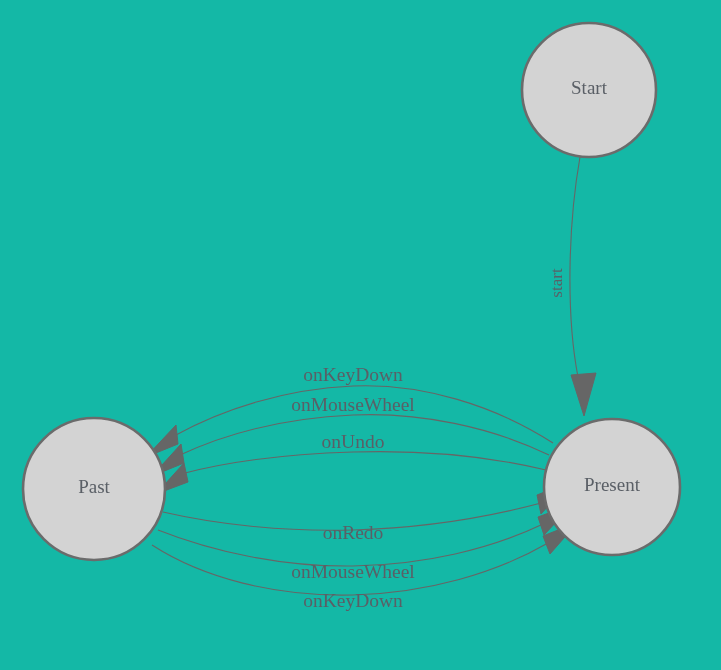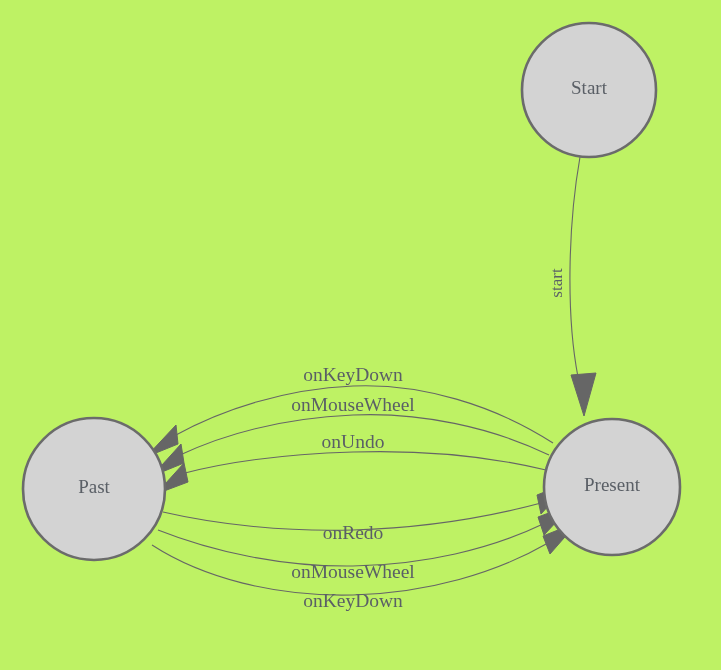--- a/index.html
+++ b/index.html
@@ -8,21 +8,21 @@
     padding: 0;
     background: #ffffff;
   }
   body {
     font-family: "Liberation Serif", "DejaVu Serif", serif;
   }
   #diagram-root {
     position: relative;
     width: 721px;
     height: 670px;
-    background: #bef264;
+    background: #14b8a6;
     overflow: hidden;
   }
   svg#graph-canvas {
     position: absolute;
     left: 0;
     top: 0;
     width: 721px;
     height: 670px;
     display: block;
   }

